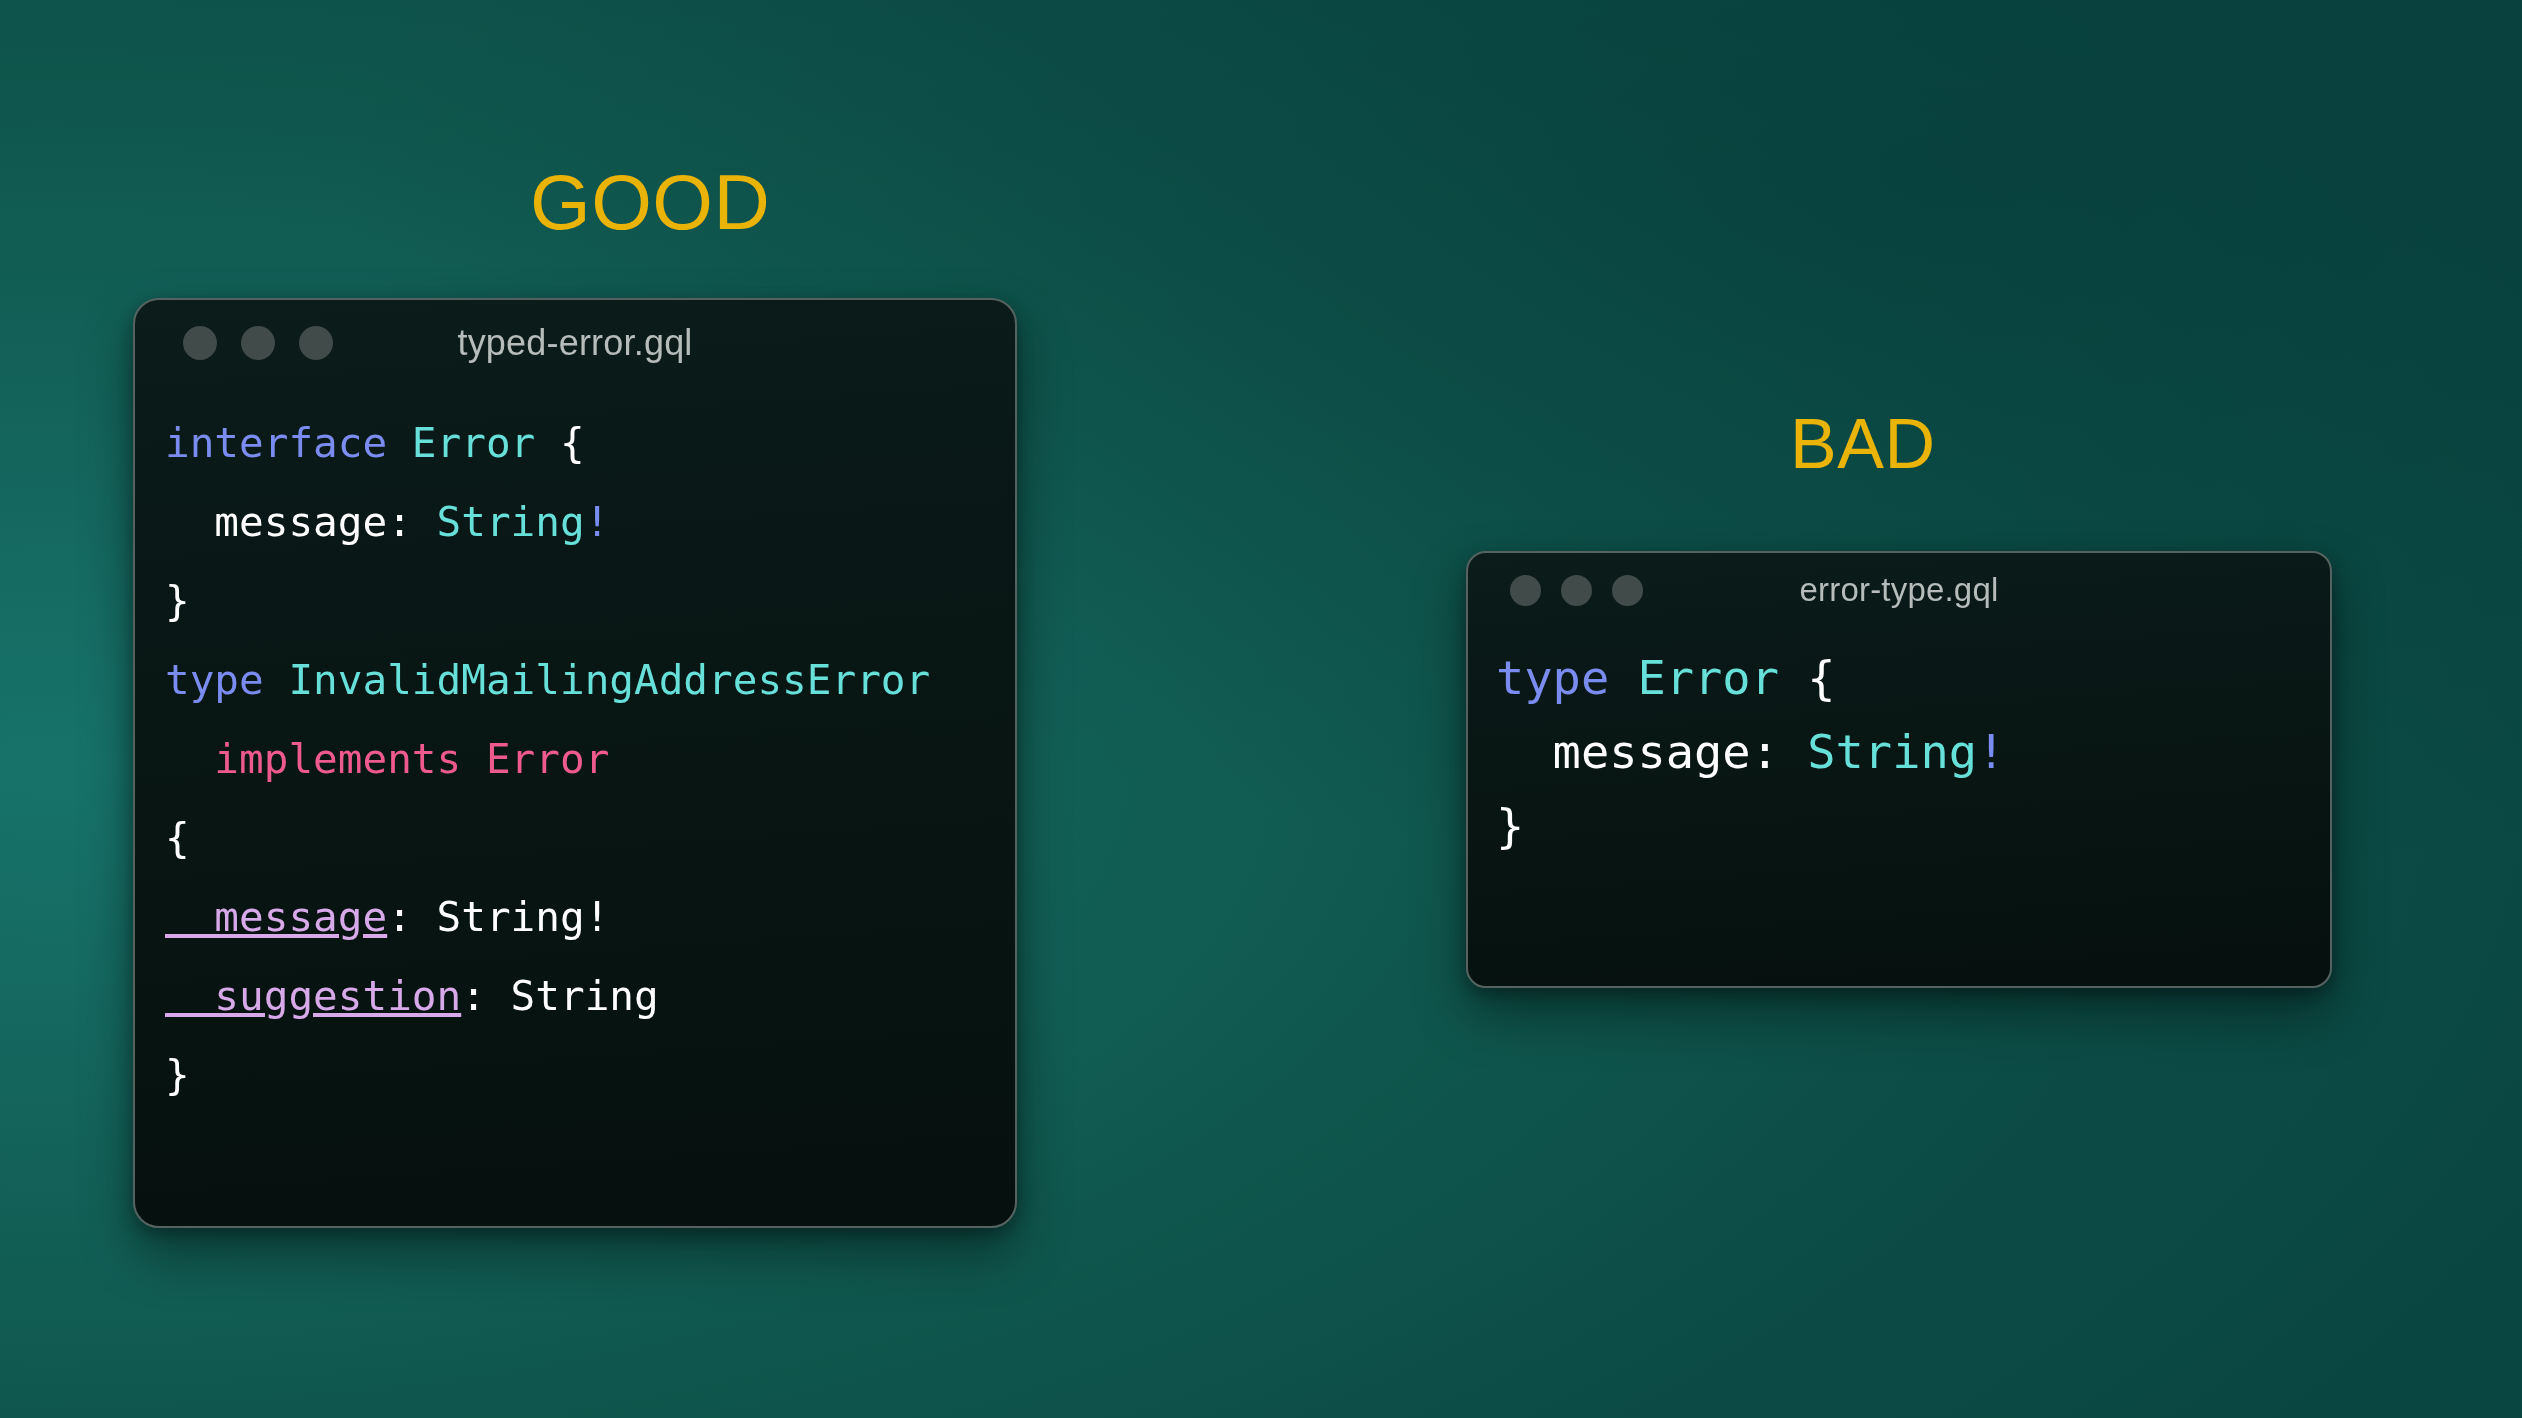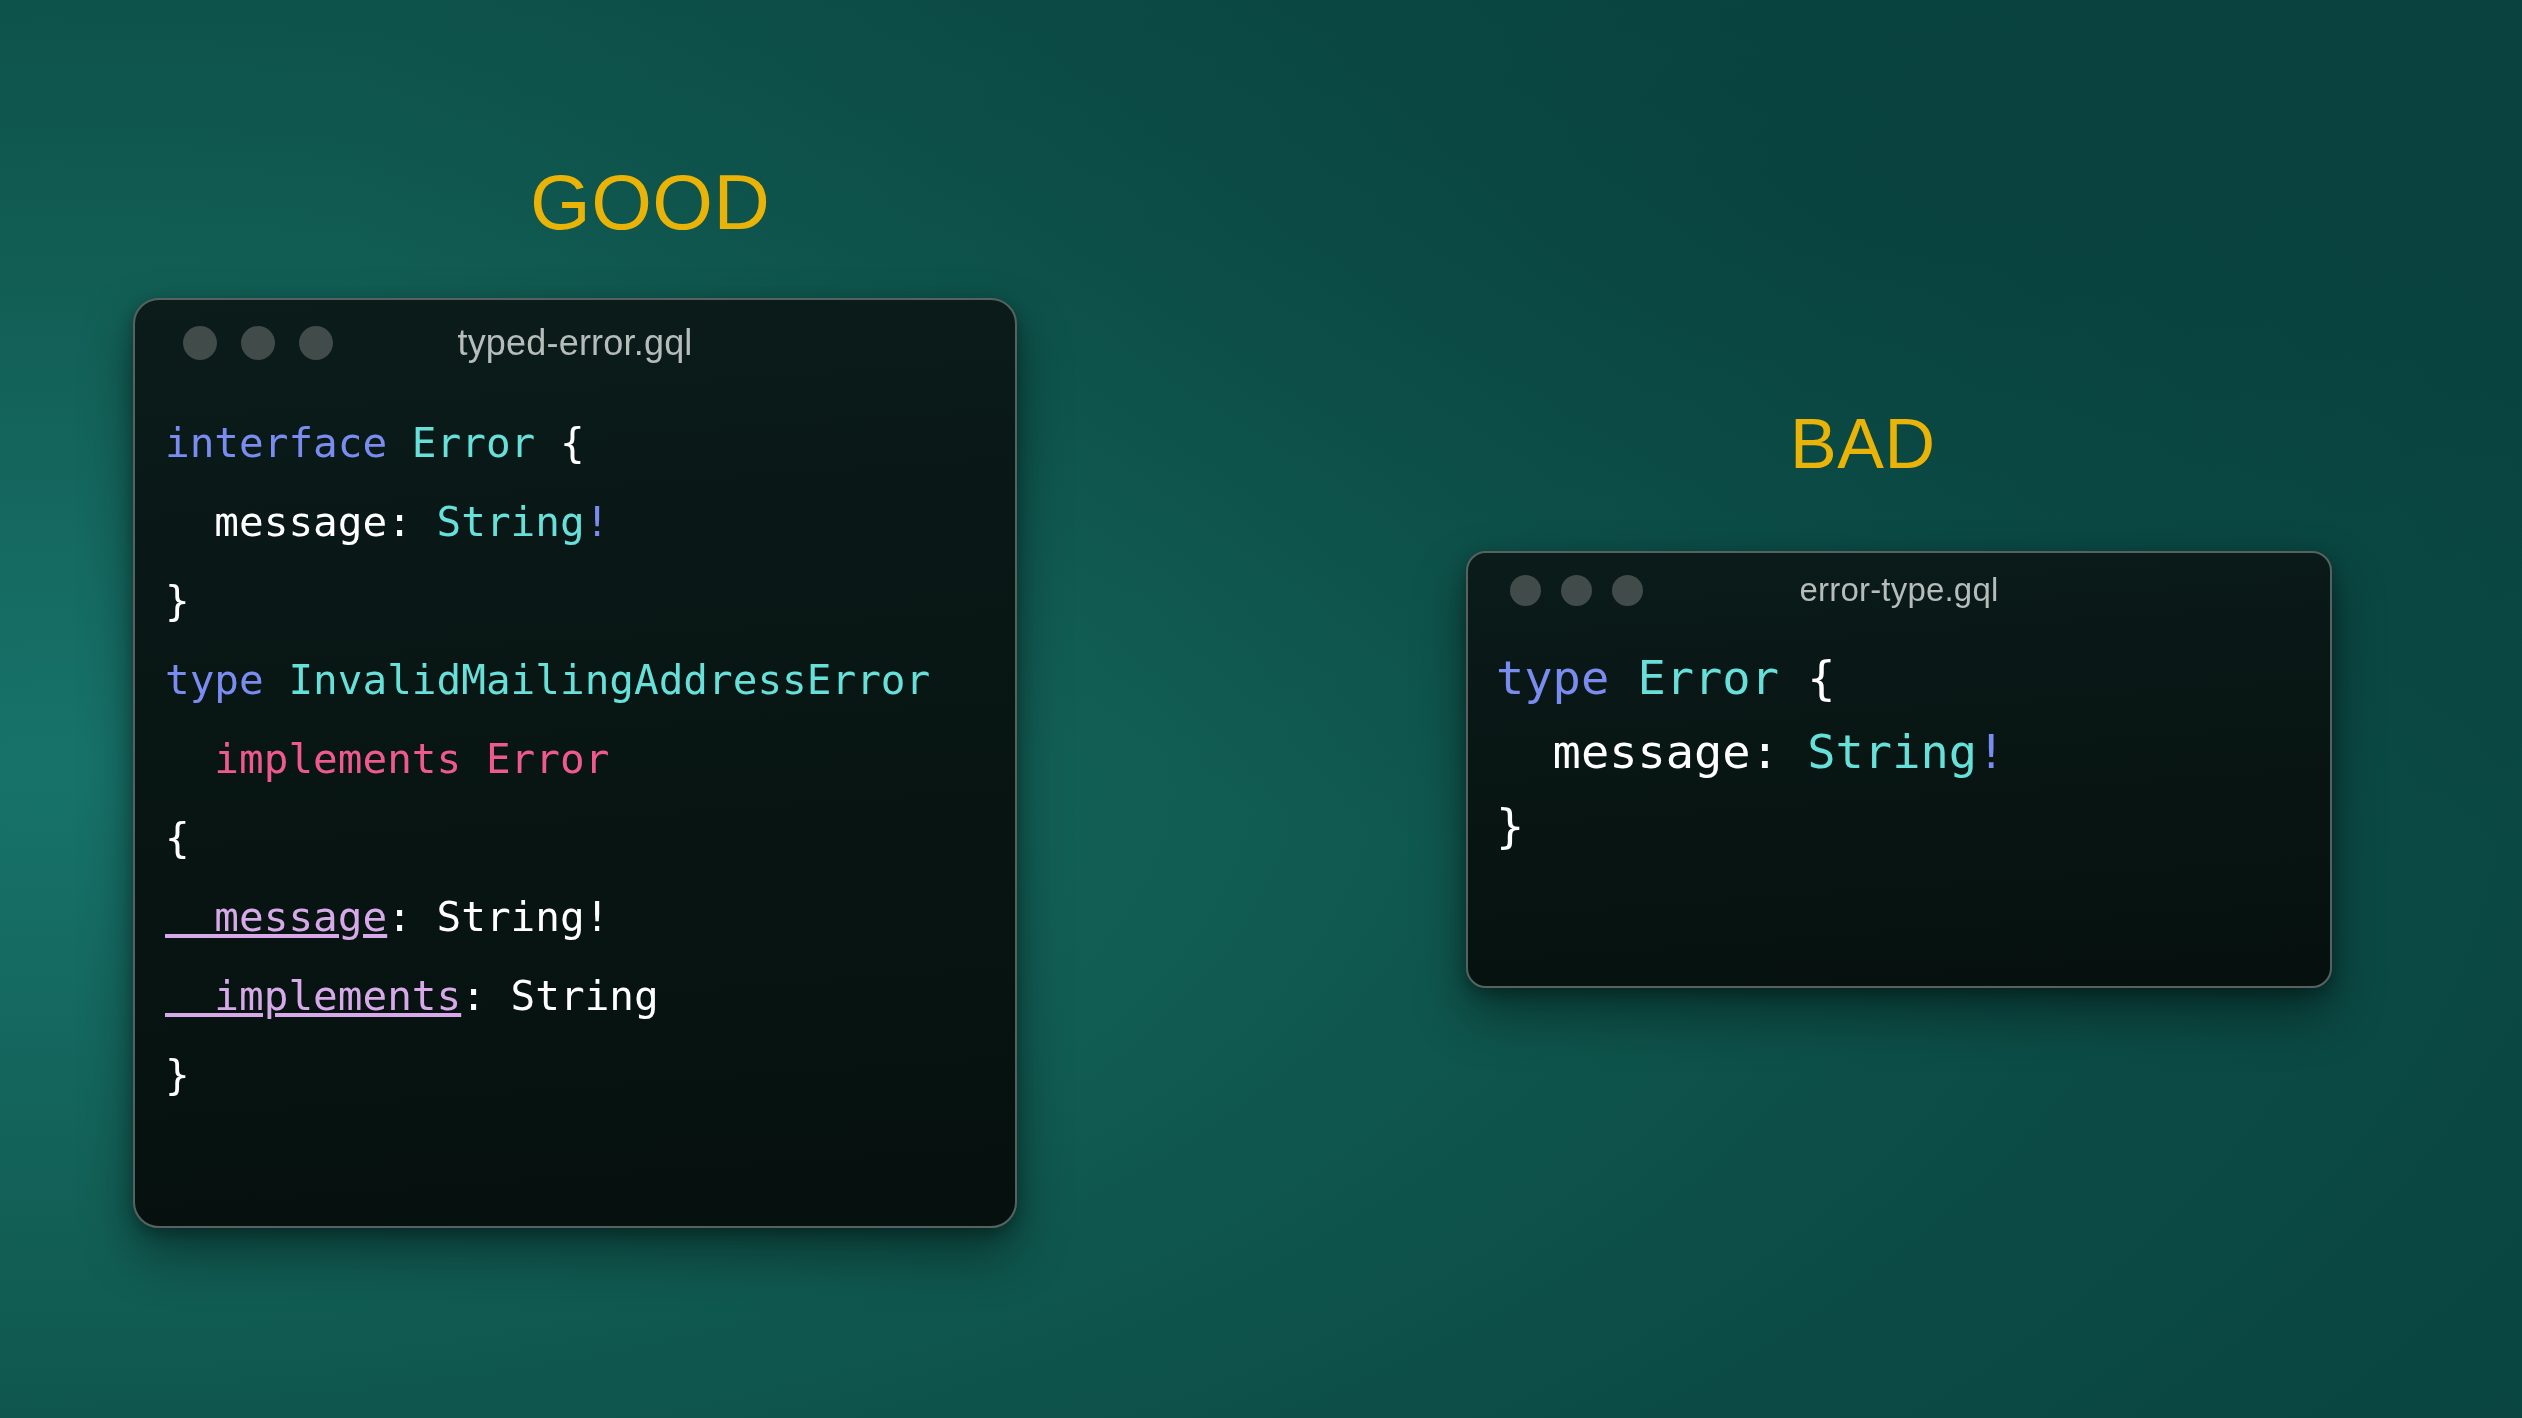--- a/index.html
+++ b/index.html
@@ -172,21 +172,21 @@
     </div>
     <div class="window-title">typed-error.gql</div>
   </div>
   <div class="code" id="good-code"><span class="line"><span class="t-keyword">interface </span><span class="t-type">Error</span><span class="t-plain"> {</span>
 </span><span class="line"><span class="t-plain">  message: </span><span class="t-type">String</span><span class="t-bang">!</span>
 </span><span class="line"><span class="t-plain">}</span>
 </span><span class="line"><span class="t-keyword">type </span><span class="t-type">InvalidMailingAddressError</span>
 </span><span class="line"><span class="t-impl">  implements Error</span>
 </span><span class="line"><span class="t-plain">{</span>
 </span><span class="line"><span class="t-field">  message</span><span class="t-plain">: String!</span>
-</span><span class="line"><span class="t-field">  implements</span><span class="t-plain">: String</span>
+</span><span class="line"><span class="t-field">  suggestion</span><span class="t-plain">: String</span>
 </span><span class="line"><span class="t-plain">}</span>
 </span></div>
 </div>
 
 <div class="heading" id="heading-bad">BAD</div>
 
 <div class="window" id="window-bad">
   <div class="titlebar">
     <div class="traffic-lights">
       <span class="dot"></span>

